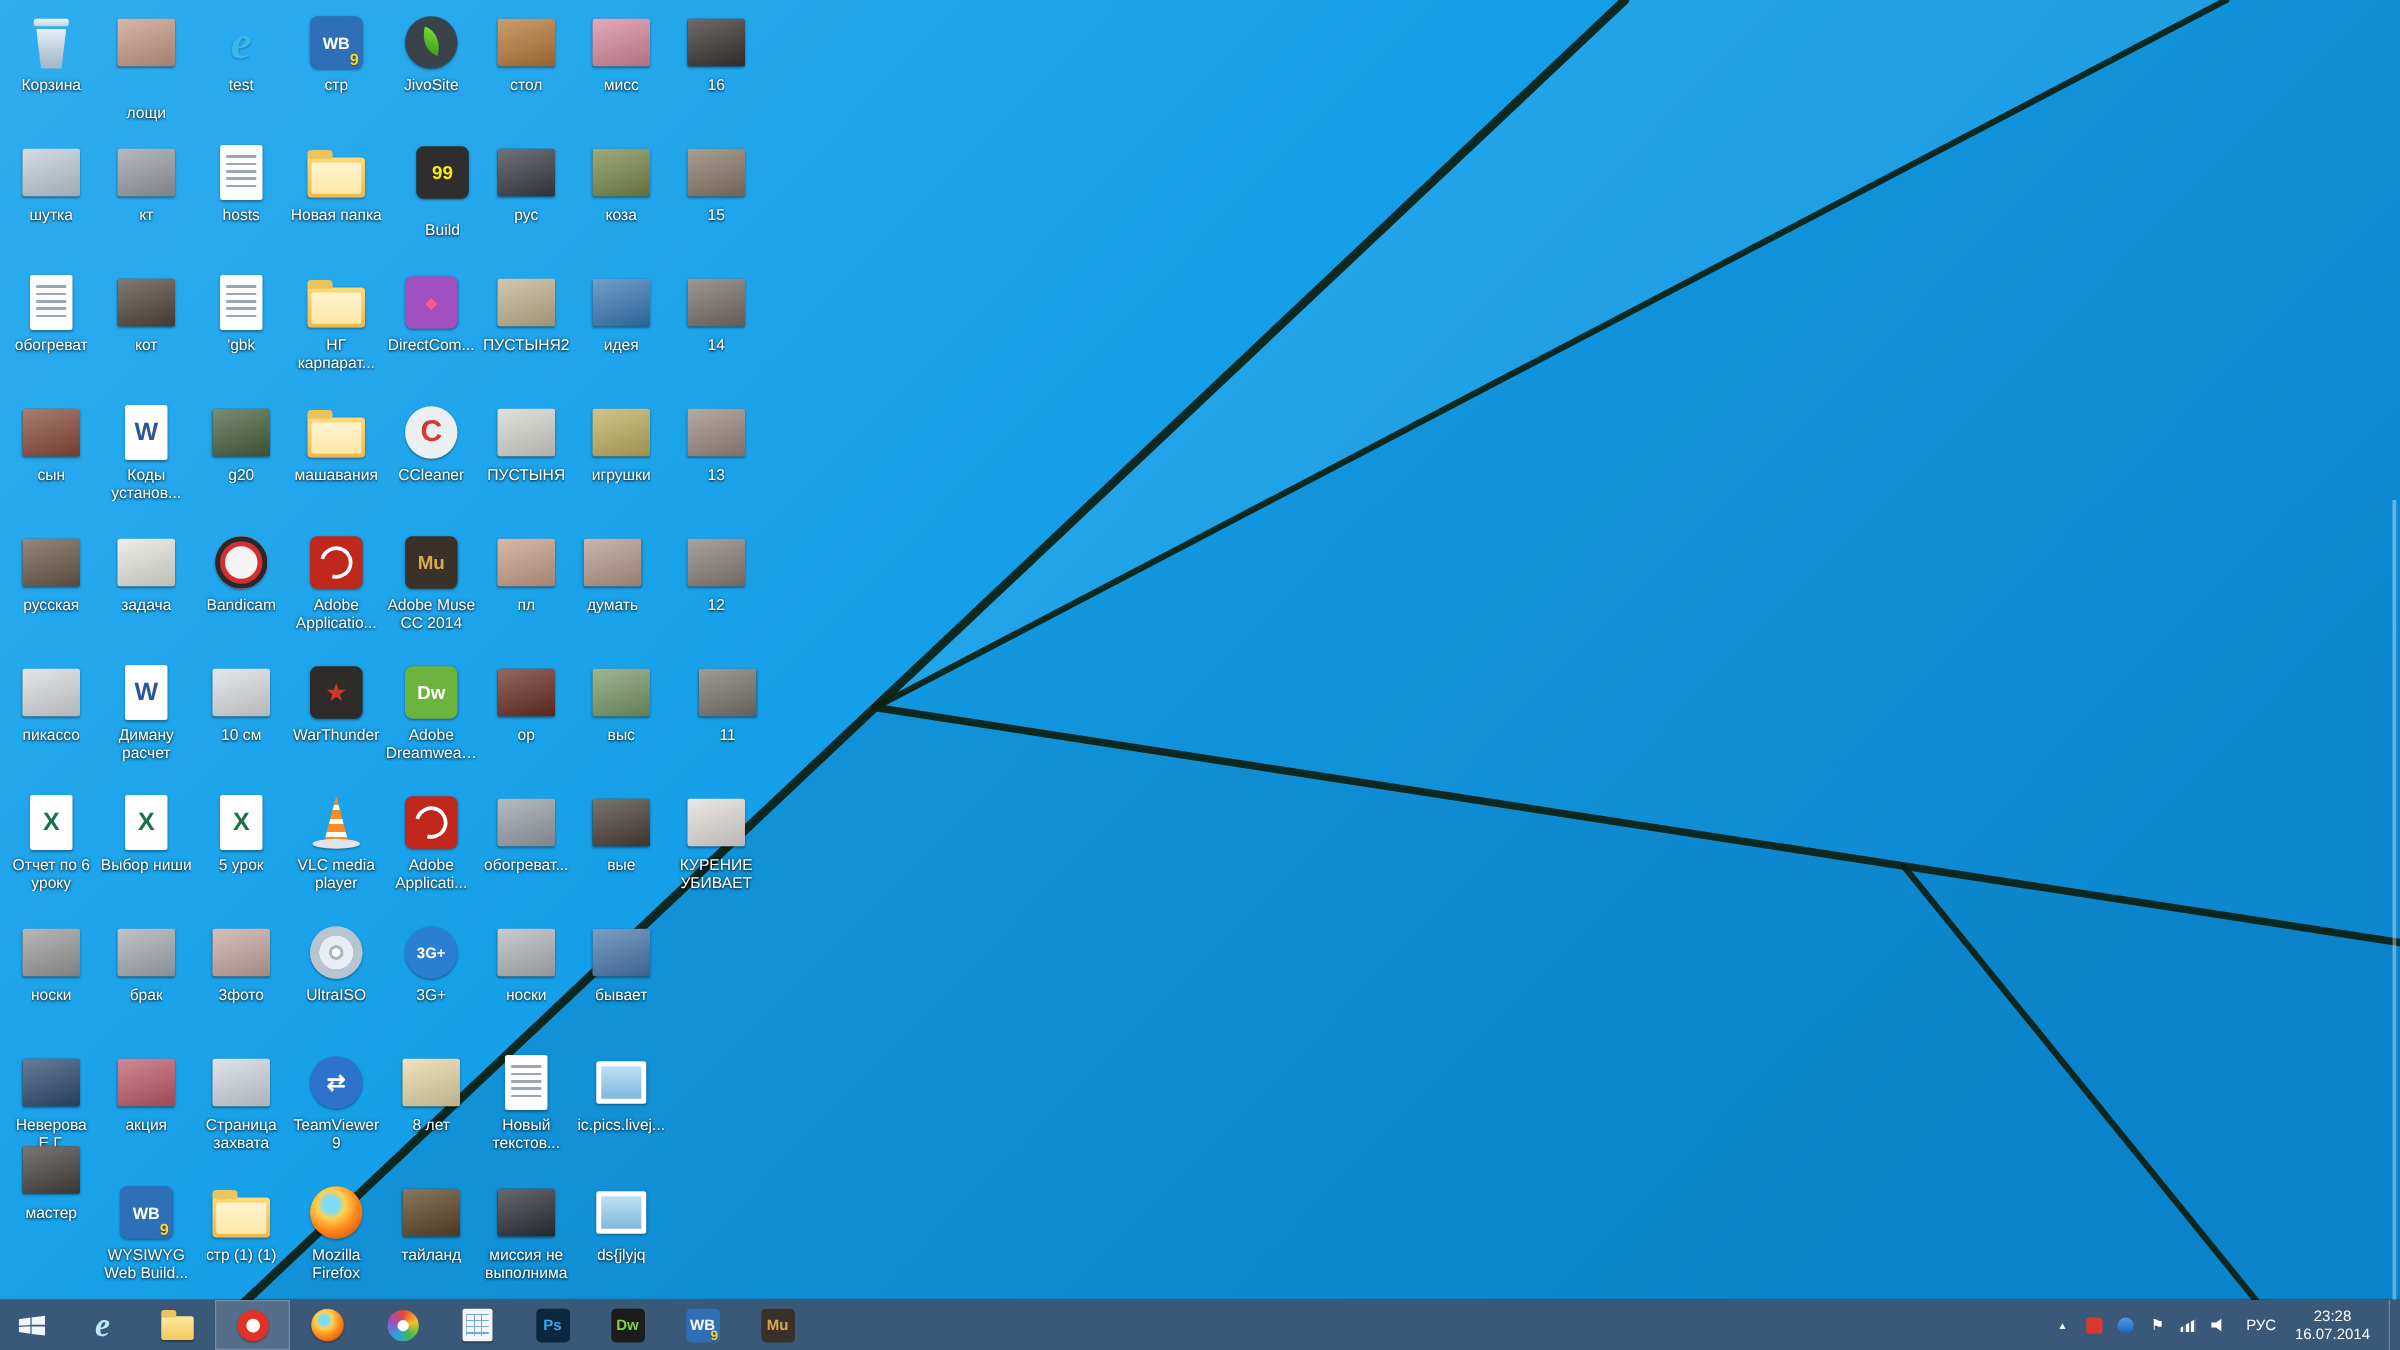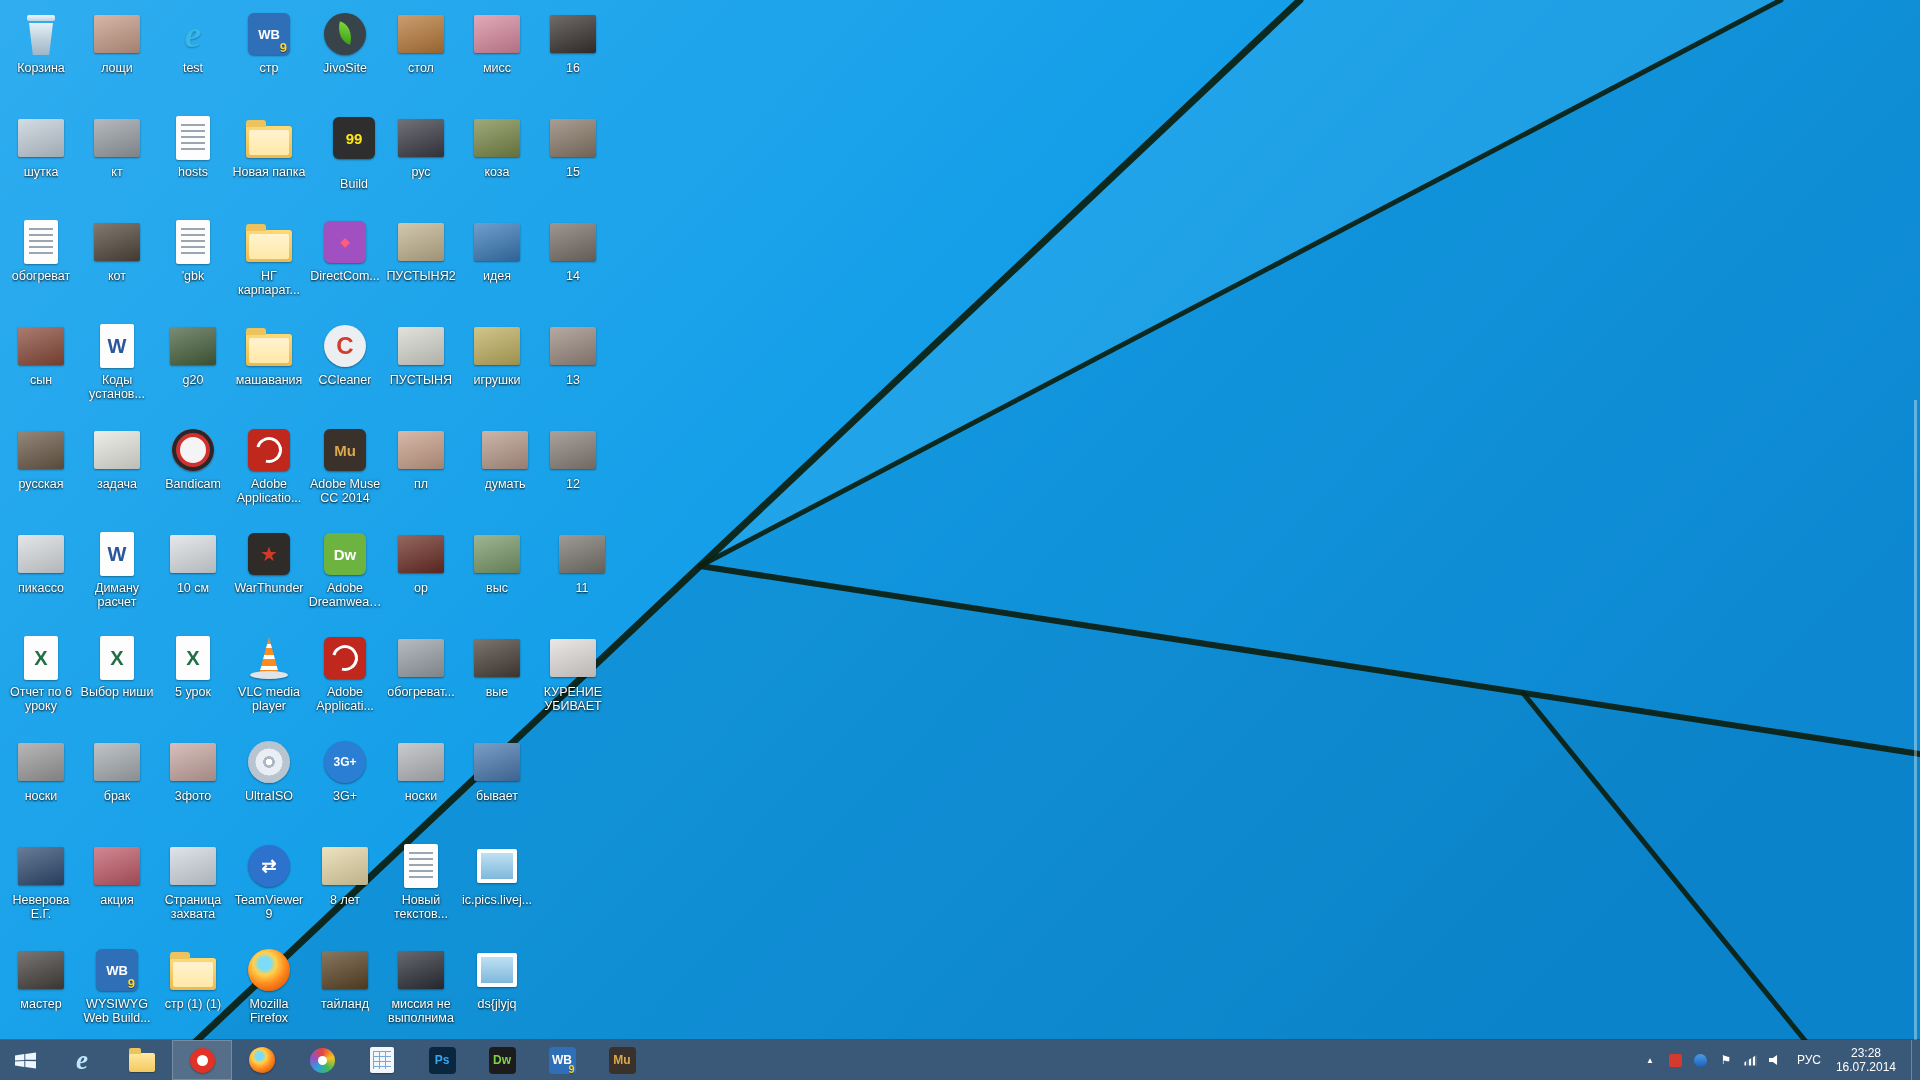--- a/index.html
+++ b/index.html
@@ -186,27 +186,27 @@
           <div class="thumb k-photo" style="background: rgb(156, 156, 156);"></div>
         </div>
         <div class="lbl">носки</div>
       </div>
       <div class="dicon" style="left: 3px; top: 842px;">
         <div class="tw">
           <div class="thumb k-photo" style="background: rgb(46, 74, 112);"></div>
         </div>
         <div class="lbl">Неверова Е.Г.</div>
       </div>
-      <div class="dicon" style="left: 3px; top: 946px;">
+      <div class="dicon" style="left: 3px; top: 912px;">
         <div class="tw">
           <div class="thumb k-photo" style="background: rgb(69, 65, 61);"></div>
         </div>
         <div class="lbl">мастер</div>
       </div>
-      <div class="dicon" style="left: 79px; top: 10px;">
+      <div class="dicon" style="left: 79px; top: 10px; gap: 22px;">
         <div class="tw">
           <div class="thumb k-photo" style="background: rgb(199, 155, 135);"></div>
         </div>
         <div class="lbl">лощи</div>
       </div>
       <div class="dicon" style="left: 79px; top: 114px;">
         <div class="tw">
           <div class="thumb k-photo" style="background: rgb(153, 159, 165);"></div>
         </div>
         <div class="lbl">кт</div>
@@ -548,21 +548,21 @@
           <div class="thumb k-photo" style="background: rgb(57, 121, 183);"></div>
         </div>
         <div class="lbl">идея</div>
       </div>
       <div class="dicon" style="left: 459px; top: 322px;">
         <div class="tw">
           <div class="thumb k-photo" style="background: rgb(191, 175, 95);"></div>
         </div>
         <div class="lbl">игрушки</div>
       </div>
-      <div class="dicon" style="left: 467px; top: 426px;">
+      <div class="dicon" style="left: 452px; top: 426px;">
         <div class="tw">
           <div class="thumb k-photo" style="background: rgb(183, 153, 138);"></div>
         </div>
         <div class="lbl">думать</div>
       </div>
       <div class="dicon" style="left: 459px; top: 530px;">
         <div class="tw">
           <div class="thumb k-photo" style="background: rgb(121, 153, 105);"></div>
         </div>
         <div class="lbl">выс</div>

